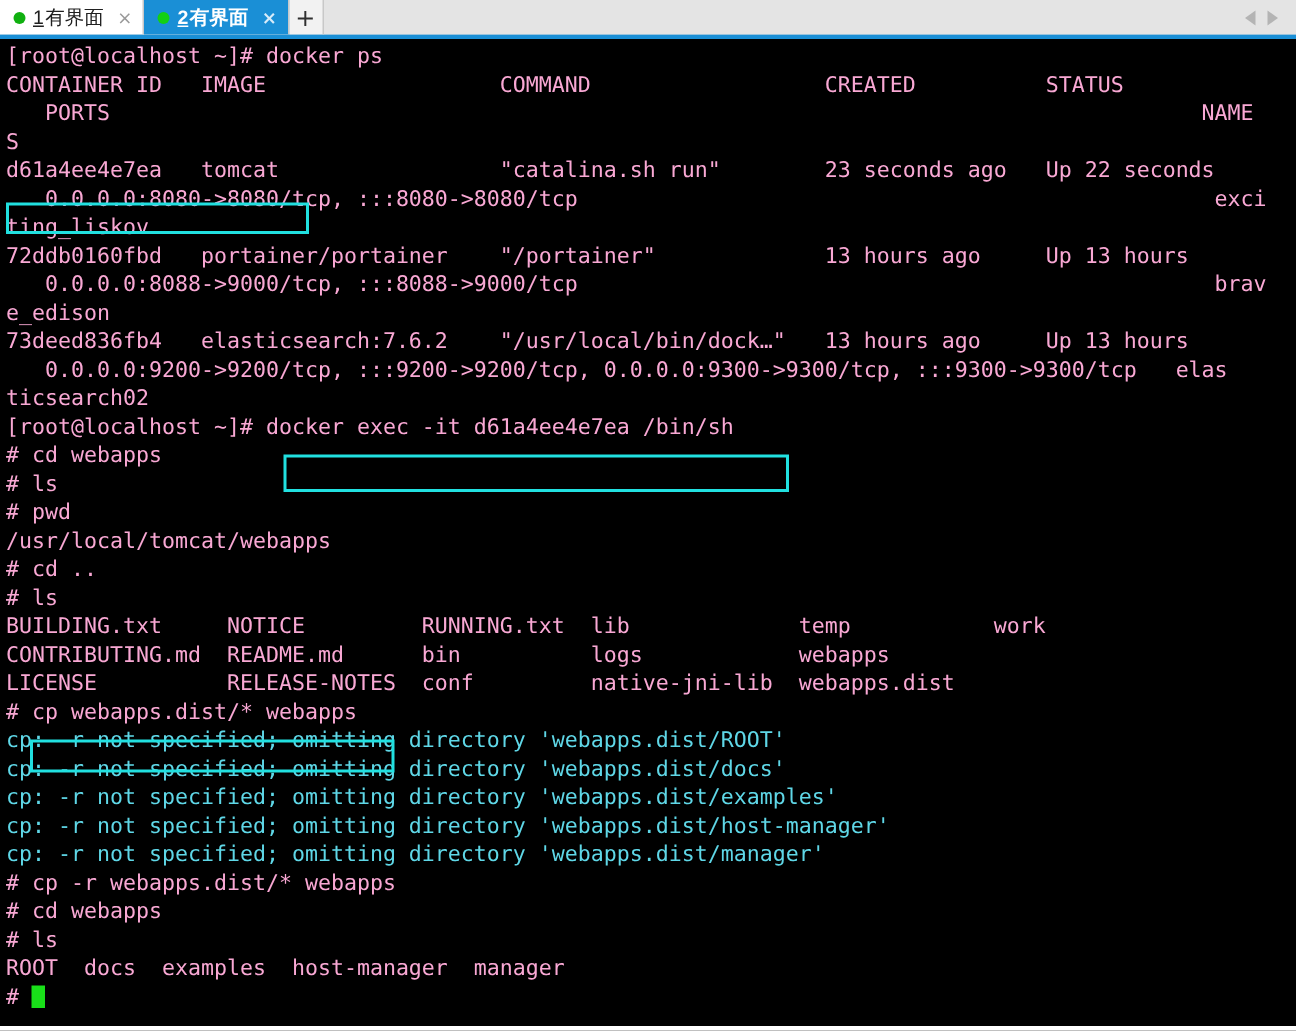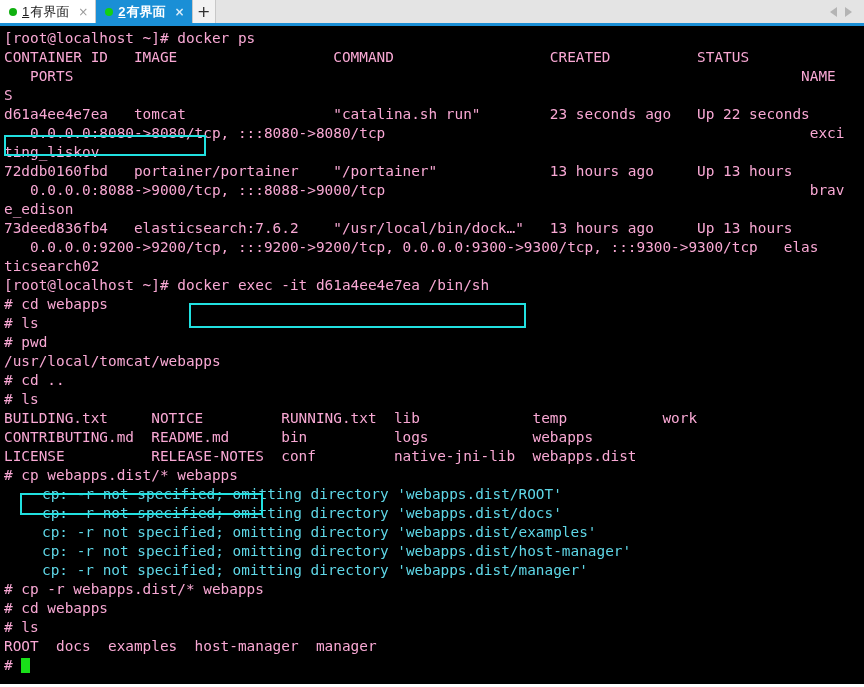--- a/index.html
+++ b/index.html
@@ -117,21 +117,21 @@
     line-height: 19px;
     color: #d8d8d8;
     white-space: pre;
     letter-spacing: 0px;
   }
   .line {
     height: 19px;
     white-space: pre;
   }
   .c-white  { color: #f9a8d4; }
-  .c-cyan   { color: #5fd7e7; margin-left: 38px; }
+  .c-cyan   { color: #5fd7e7; }
   .cursor {
     display: inline-block;
     width: 9px;
     height: 15px;
     background: #19e019;
     vertical-align: -3px;
   }
 
   
   .hl {

